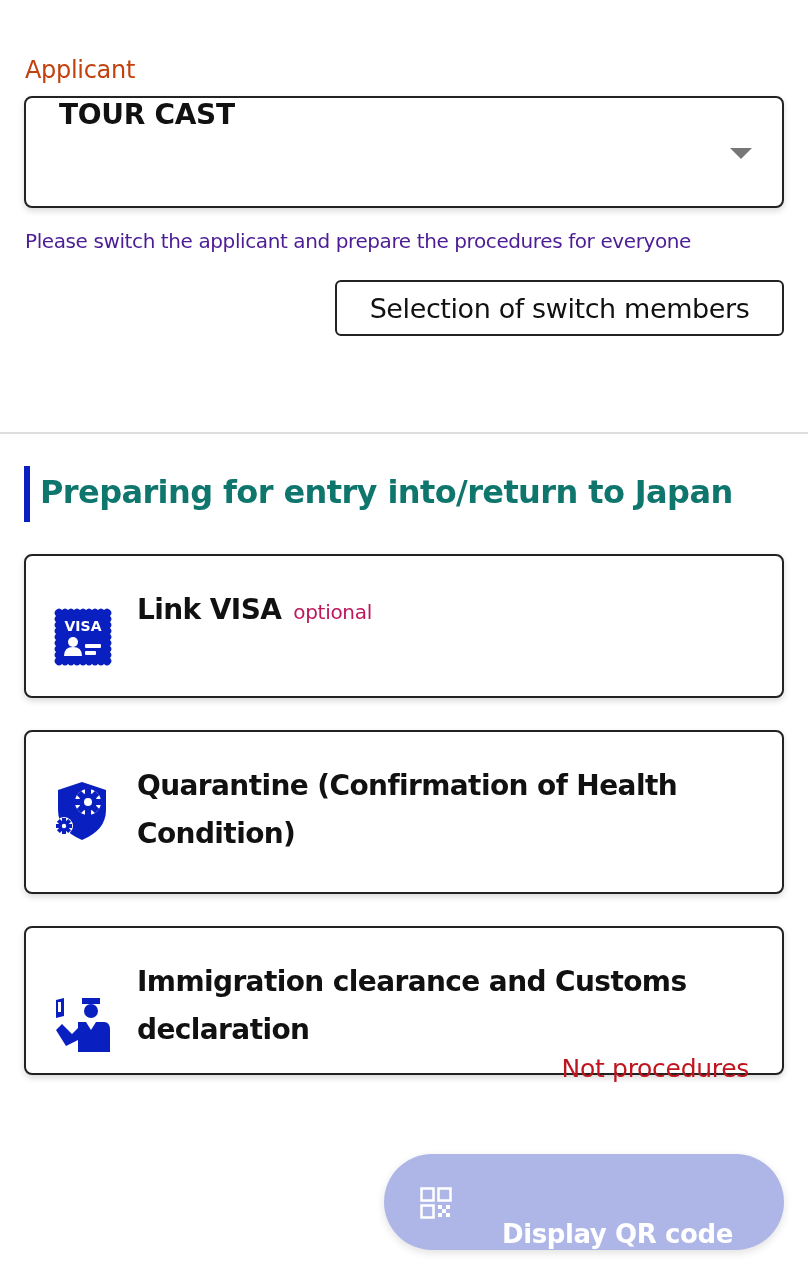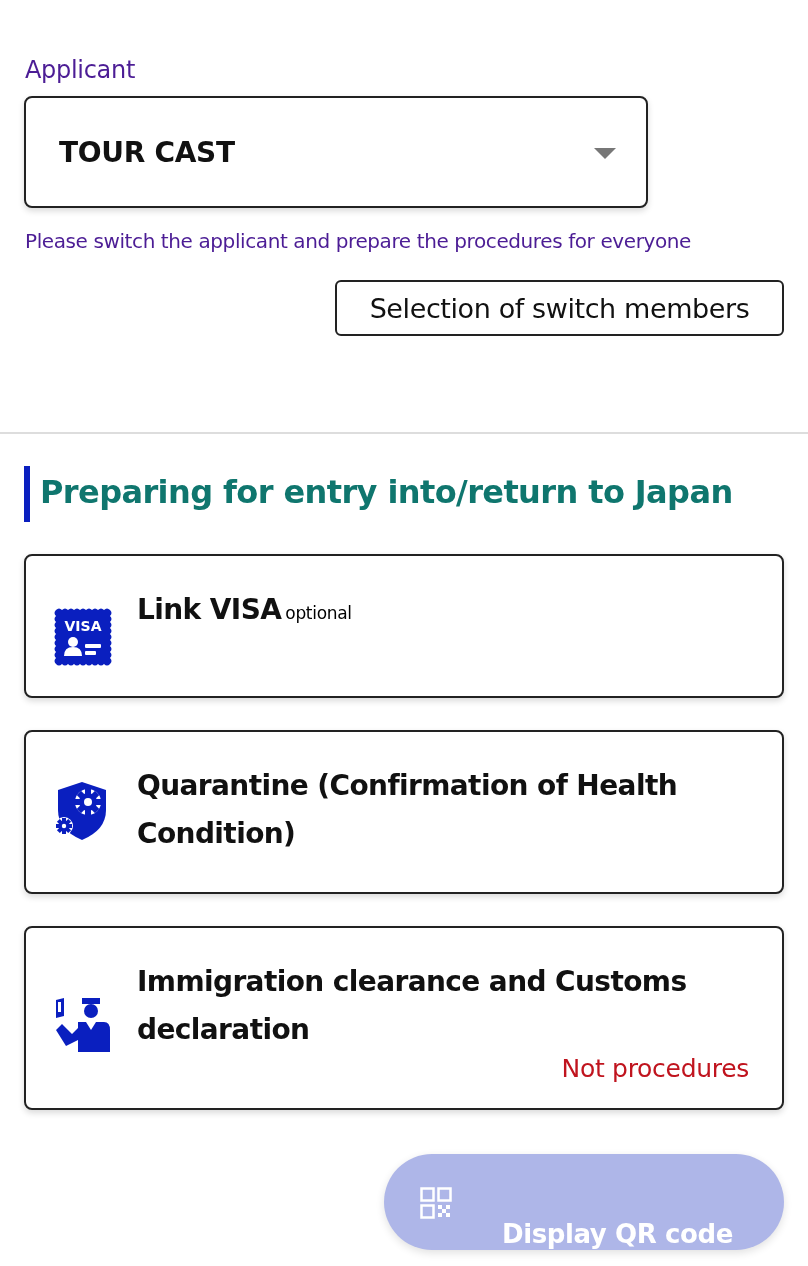--- a/index.html
+++ b/index.html
@@ -1,25 +1,25 @@
 <!DOCTYPE html>
 <html><head>
   <meta charset="utf-8">
   <style>
     * { box-sizing: border-box; margin: 0; padding: 0; }
     html, body { width: 808px; height: 1266px; background: #ffffff; overflow: hidden; }
     body { font-family: "DejaVu Sans", "Liberation Sans", sans-serif; color: #111; position: relative; }
 
-    .applicant-label { position: absolute; left: 25px; top: 56px; font-size: 24px; color: #4c1d95; letter-spacing: -0.3px; }
+    .applicant-label { position: absolute; left: 25px; top: 56px; font-size: 24px; color: #c2410c; letter-spacing: -0.3px; }
 
     .applicant-select {
-      position: absolute; left: 24px; top: 96px; width: 624px; height: 112px;
+      position: absolute; left: 24px; top: 96px; width: 760px; height: 112px;
       border: 2px solid #222; border-radius: 8px; background: #fff;
       box-shadow: 0 3px 6px rgba(0,0,0,0.15);
-      display: flex; align-items: center; padding-left: 33px; cursor: pointer;
+      display: flex; align-items: flex-start; padding-left: 33px; cursor: pointer;
     }
     .applicant-value { font-size: 28px; font-weight: bold; color: #111; letter-spacing: -0.3px; }
     .select-caret {
       position: absolute; right: 30px; top: 50px;
       width: 0; height: 0;
       border-left: 11px solid transparent; border-right: 11px solid transparent;
       border-top: 11px solid #777;
     }
 
     .helper-text { position: absolute; left: 25px; top: 229px; font-size: 20px; color: #4c1d95; letter-spacing: -0.4px; }
@@ -37,33 +37,33 @@
     .section-bar { position: absolute; left: 24px; top: 466px; width: 6px; height: 56px; background: #0a1fbf; }
     .section-title { position: absolute; left: 40px; top: 473px; font-size: 32px; font-weight: bold; color: #0f766e; letter-spacing: -0.6px; }
 
     .card {
       position: absolute; left: 24px; width: 760px;
       border: 2px solid #222; border-radius: 8px; background: #fff;
       box-shadow: 0 3px 6px rgba(0,0,0,0.15); cursor: pointer;
     }
     .card-visa { top: 554px; height: 144px; }
     .card-quarantine { top: 730px; height: 164px; }
-    .card-immigration { top: 926px; height: 184px; }
+    .card-immigration { top: 926px; height: 149px; }
 
     .card-icon { position: absolute; left: 26px; }
     .card-visa .card-icon { top: 50px; }
     .card-quarantine .card-icon { top: 48px; }
     .card-immigration .card-icon { top: 68px; }
 
     .card-title { position: absolute; left: 111px; font-size: 28px; font-weight: bold; color: #111; line-height: 48px; letter-spacing: -0.6px; }
     .card-visa .card-title { top: 30px; }
     .card-quarantine .card-title { top: 30px; width: 560px; }
     .card-immigration .card-title { top: 30px; width: 560px; }
 
-    .optional-tag { font-size: 17px; font-weight: normal; color: #000000; margin-left: 4px; letter-spacing: -0.3px; }
+    .optional-tag { font-size: 20px; font-weight: normal; color: #be185d; margin-left: 12px; letter-spacing: -0.3px; }
 
     .status-text { position: absolute; right: 33px; top: 126px; font-size: 25px; color: #c0141e; letter-spacing: -0.3px; }
 
     .qr-button {
       position: absolute; left: 384px; top: 1154px; width: 400px; height: 96px;
       border-radius: 48px; background: #aeb6e8; border: none;
       box-shadow: 0 3px 8px rgba(0,0,0,0.12);
       cursor: pointer;
     }
     .qr-icon { position: absolute; left: 36px; top: 33px; }

